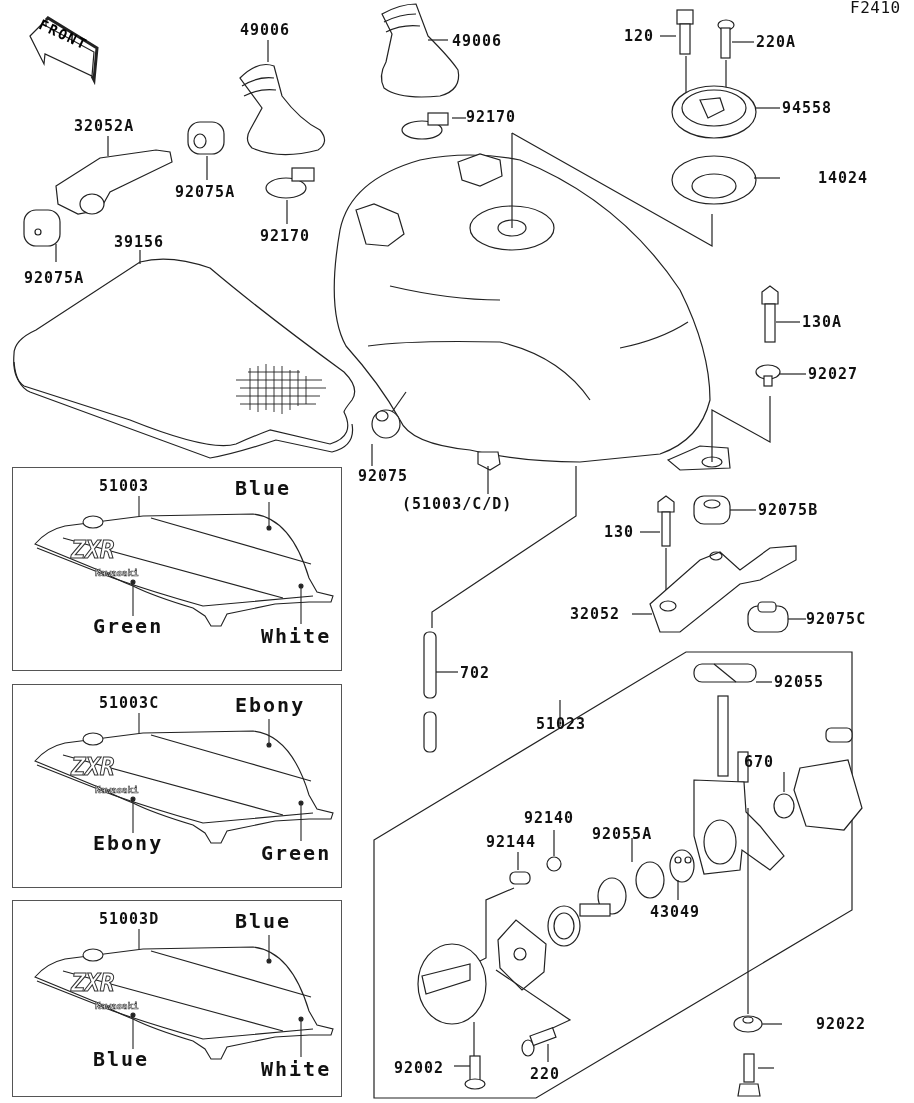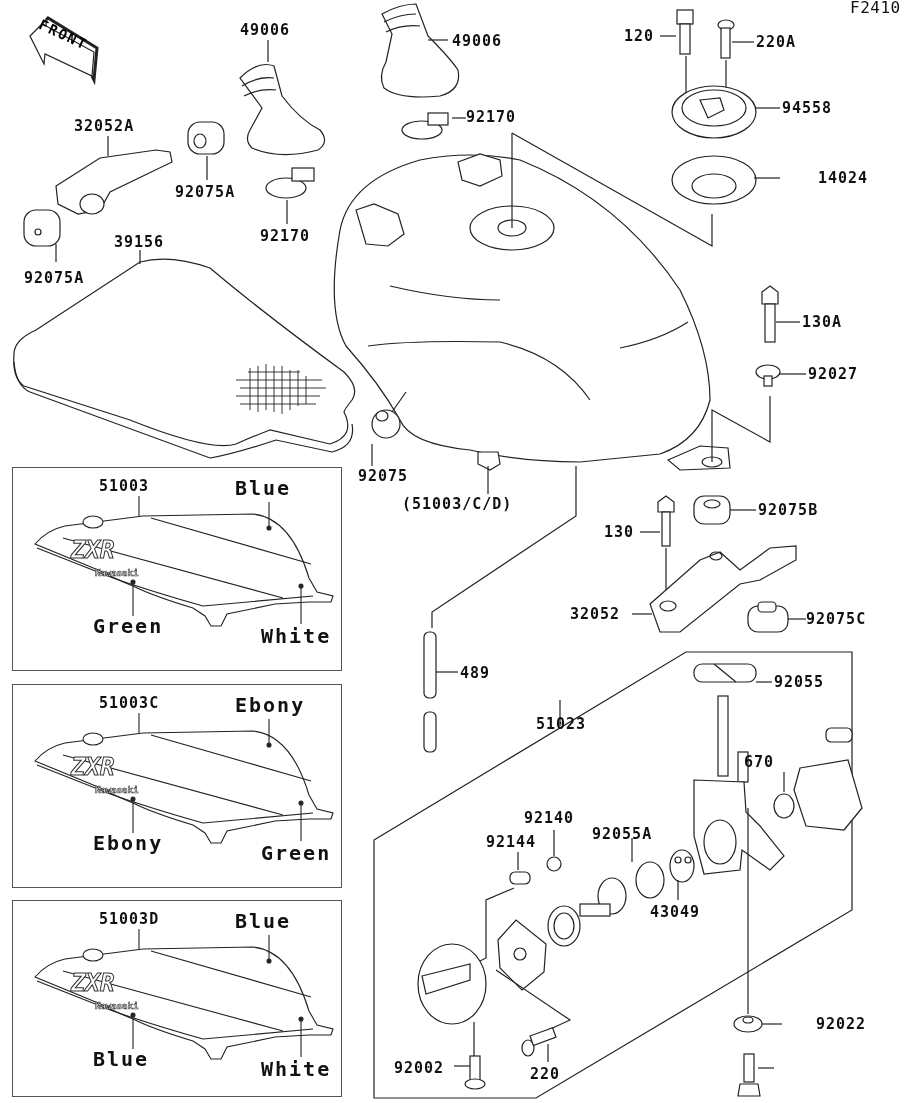--- a/index.html
+++ b/index.html
@@ -268,21 +268,21 @@
 <span class="lbl" style="left:782px;top:100px;">94558</span>
 <span class="lbl" style="left:780px;top:170px;margin-left:38px;">14024</span>
 <span class="lbl" style="left:802px;top:314px;">130A</span>
 <span class="lbl" style="left:808px;top:366px;">92027</span>
 <span class="lbl" style="left:358px;top:468px;">92075</span>
 <span class="lbl" style="left:402px;top:496px;">(51003/C/D)</span>
 <span class="lbl" style="left:758px;top:502px;">92075B</span>
 <span class="lbl" style="left:604px;top:524px;">130</span>
 <span class="lbl" style="left:570px;top:606px;">32052</span>
 <span class="lbl" style="left:806px;top:611px;">92075C</span>
-<span class="lbl" style="left:460px;top:665px;">489</span>
+<span class="lbl" style="left:460px;top:665px;">702</span>
 <span class="lbl" style="left:536px;top:716px;">51023</span>
 <span class="lbl" style="left:774px;top:674px;">92055</span>
 <span class="lbl" style="left:744px;top:754px;">670</span>
 <span class="lbl" style="left:524px;top:810px;">92140</span>
 <span class="lbl" style="left:486px;top:834px;">92144</span>
 <span class="lbl" style="left:592px;top:826px;">92055A</span>
 <span class="lbl" style="left:650px;top:904px;">43049</span>
 <span class="lbl" style="left:784px;top:1016px;margin-left:32px;">92022</span>
 <span class="lbl" style="left:394px;top:1060px;">92002</span>
 <span class="lbl" style="left:530px;top:1066px;">220</span>

